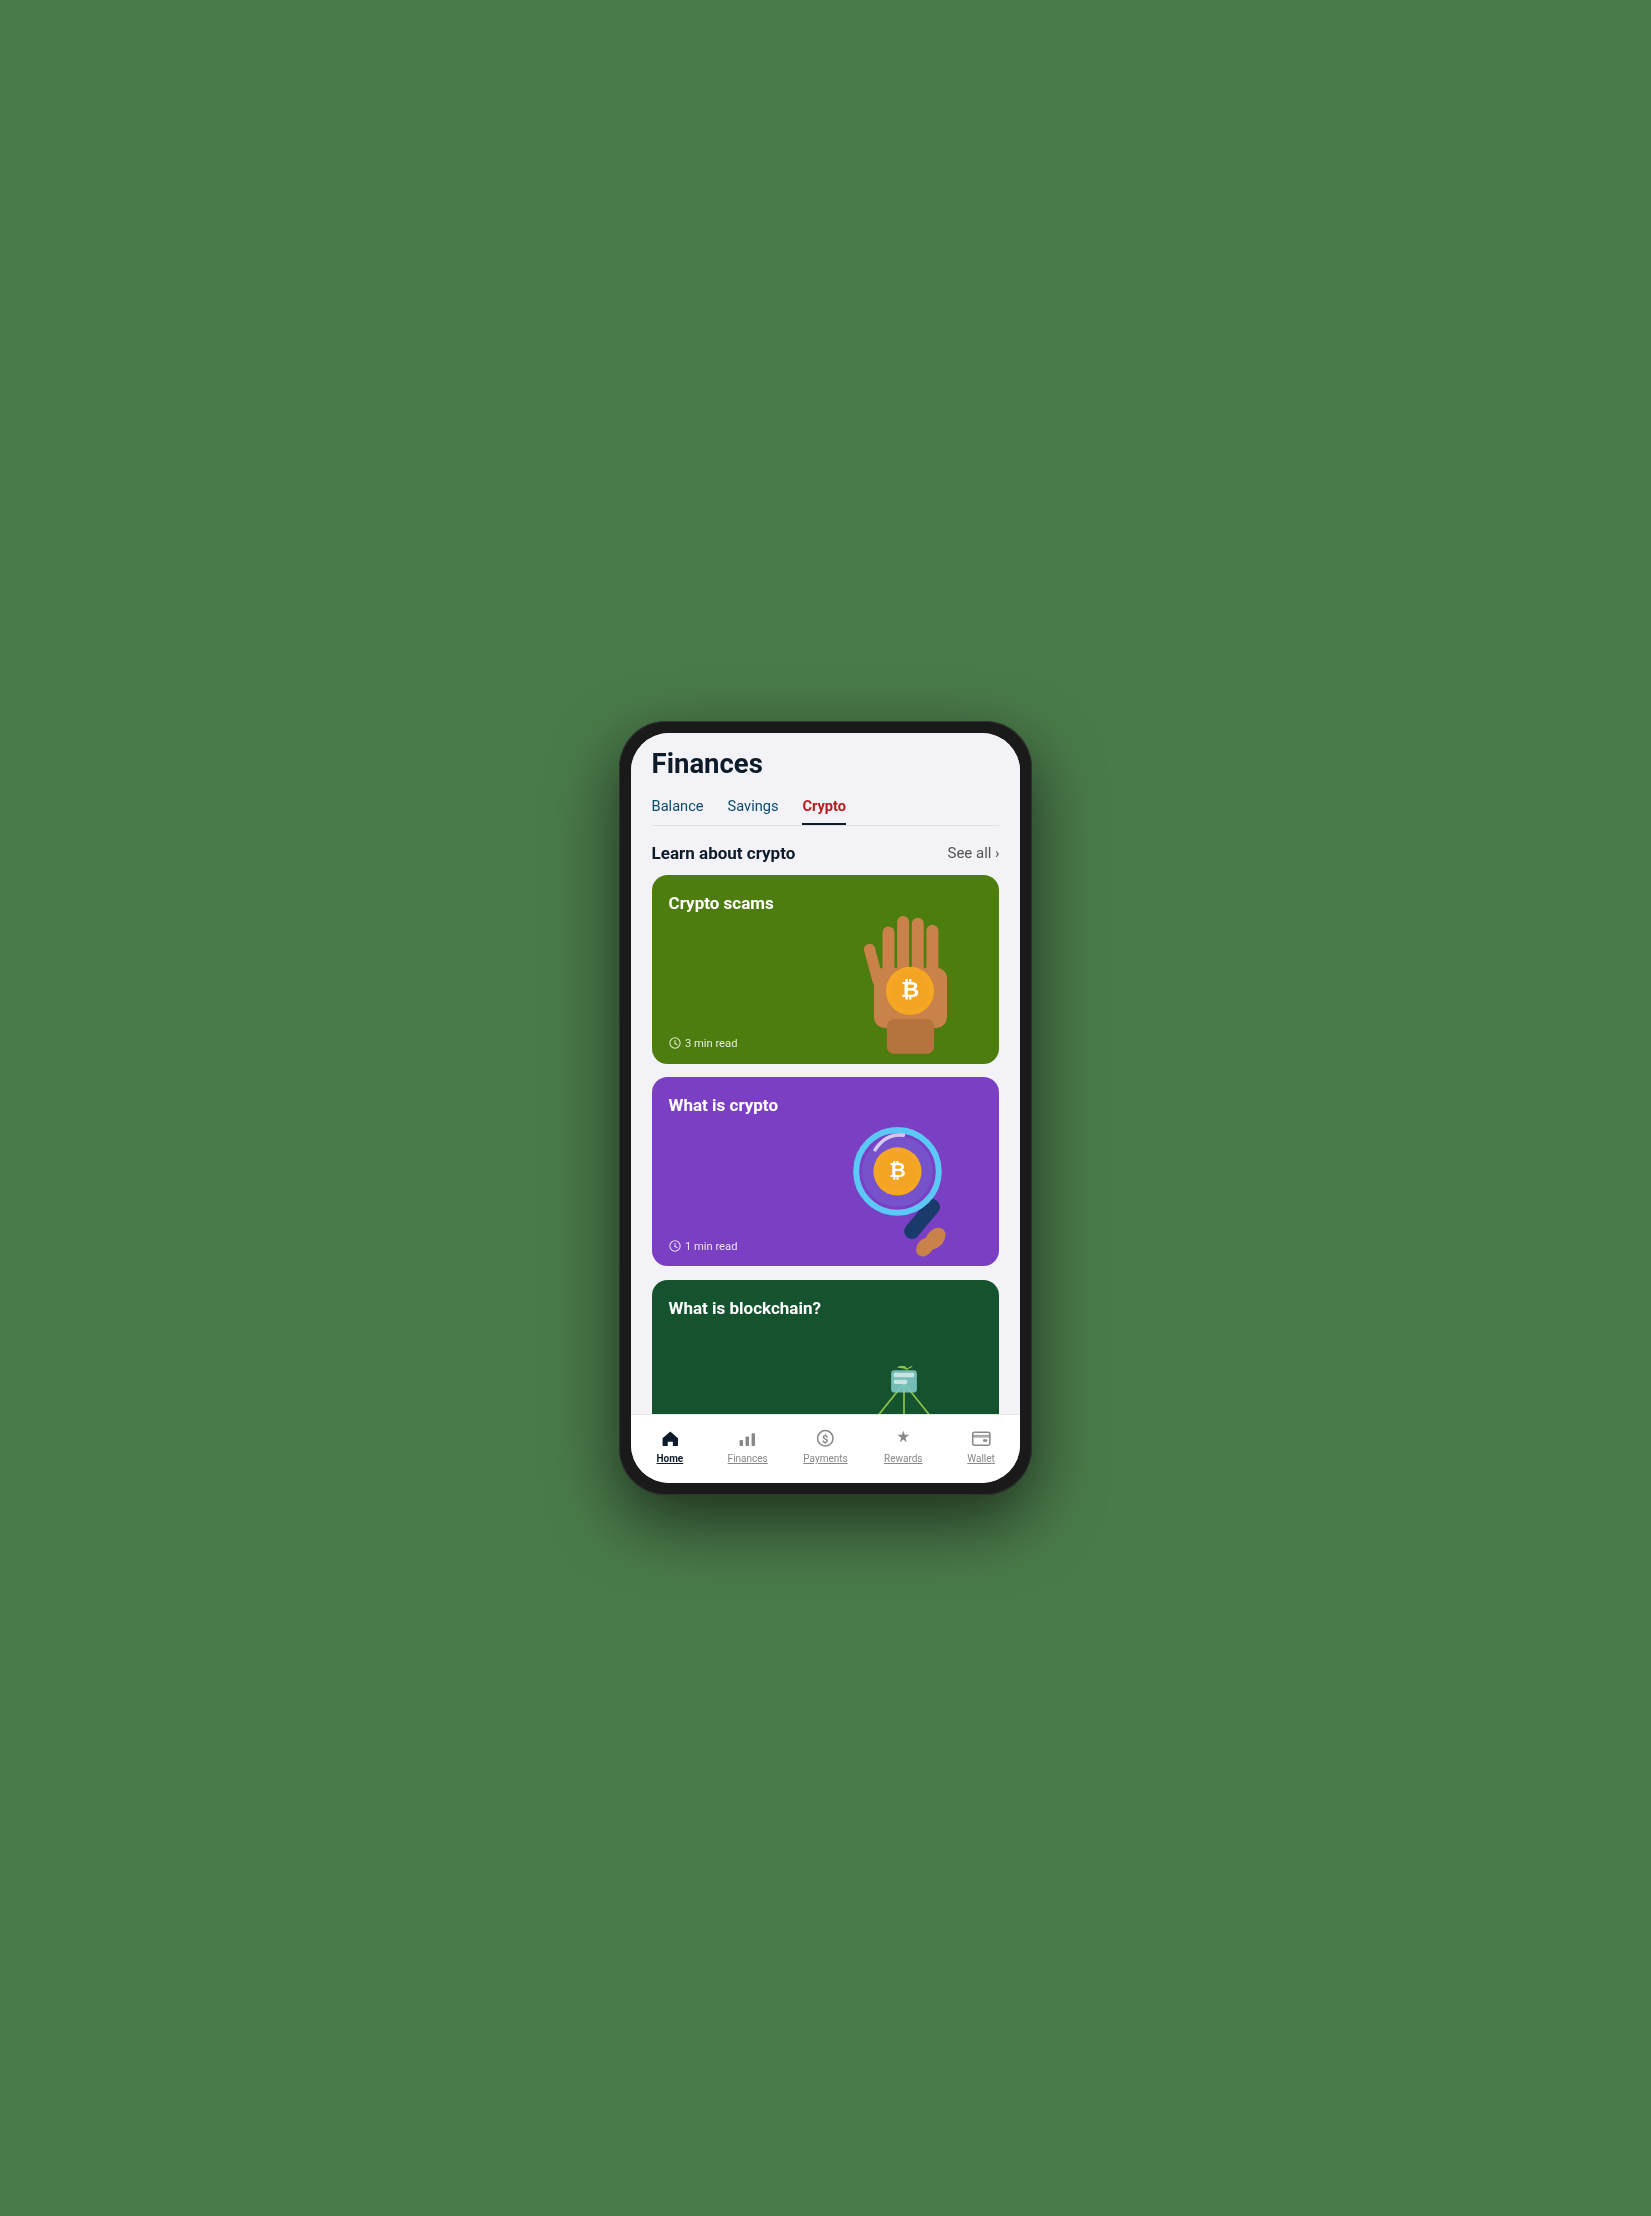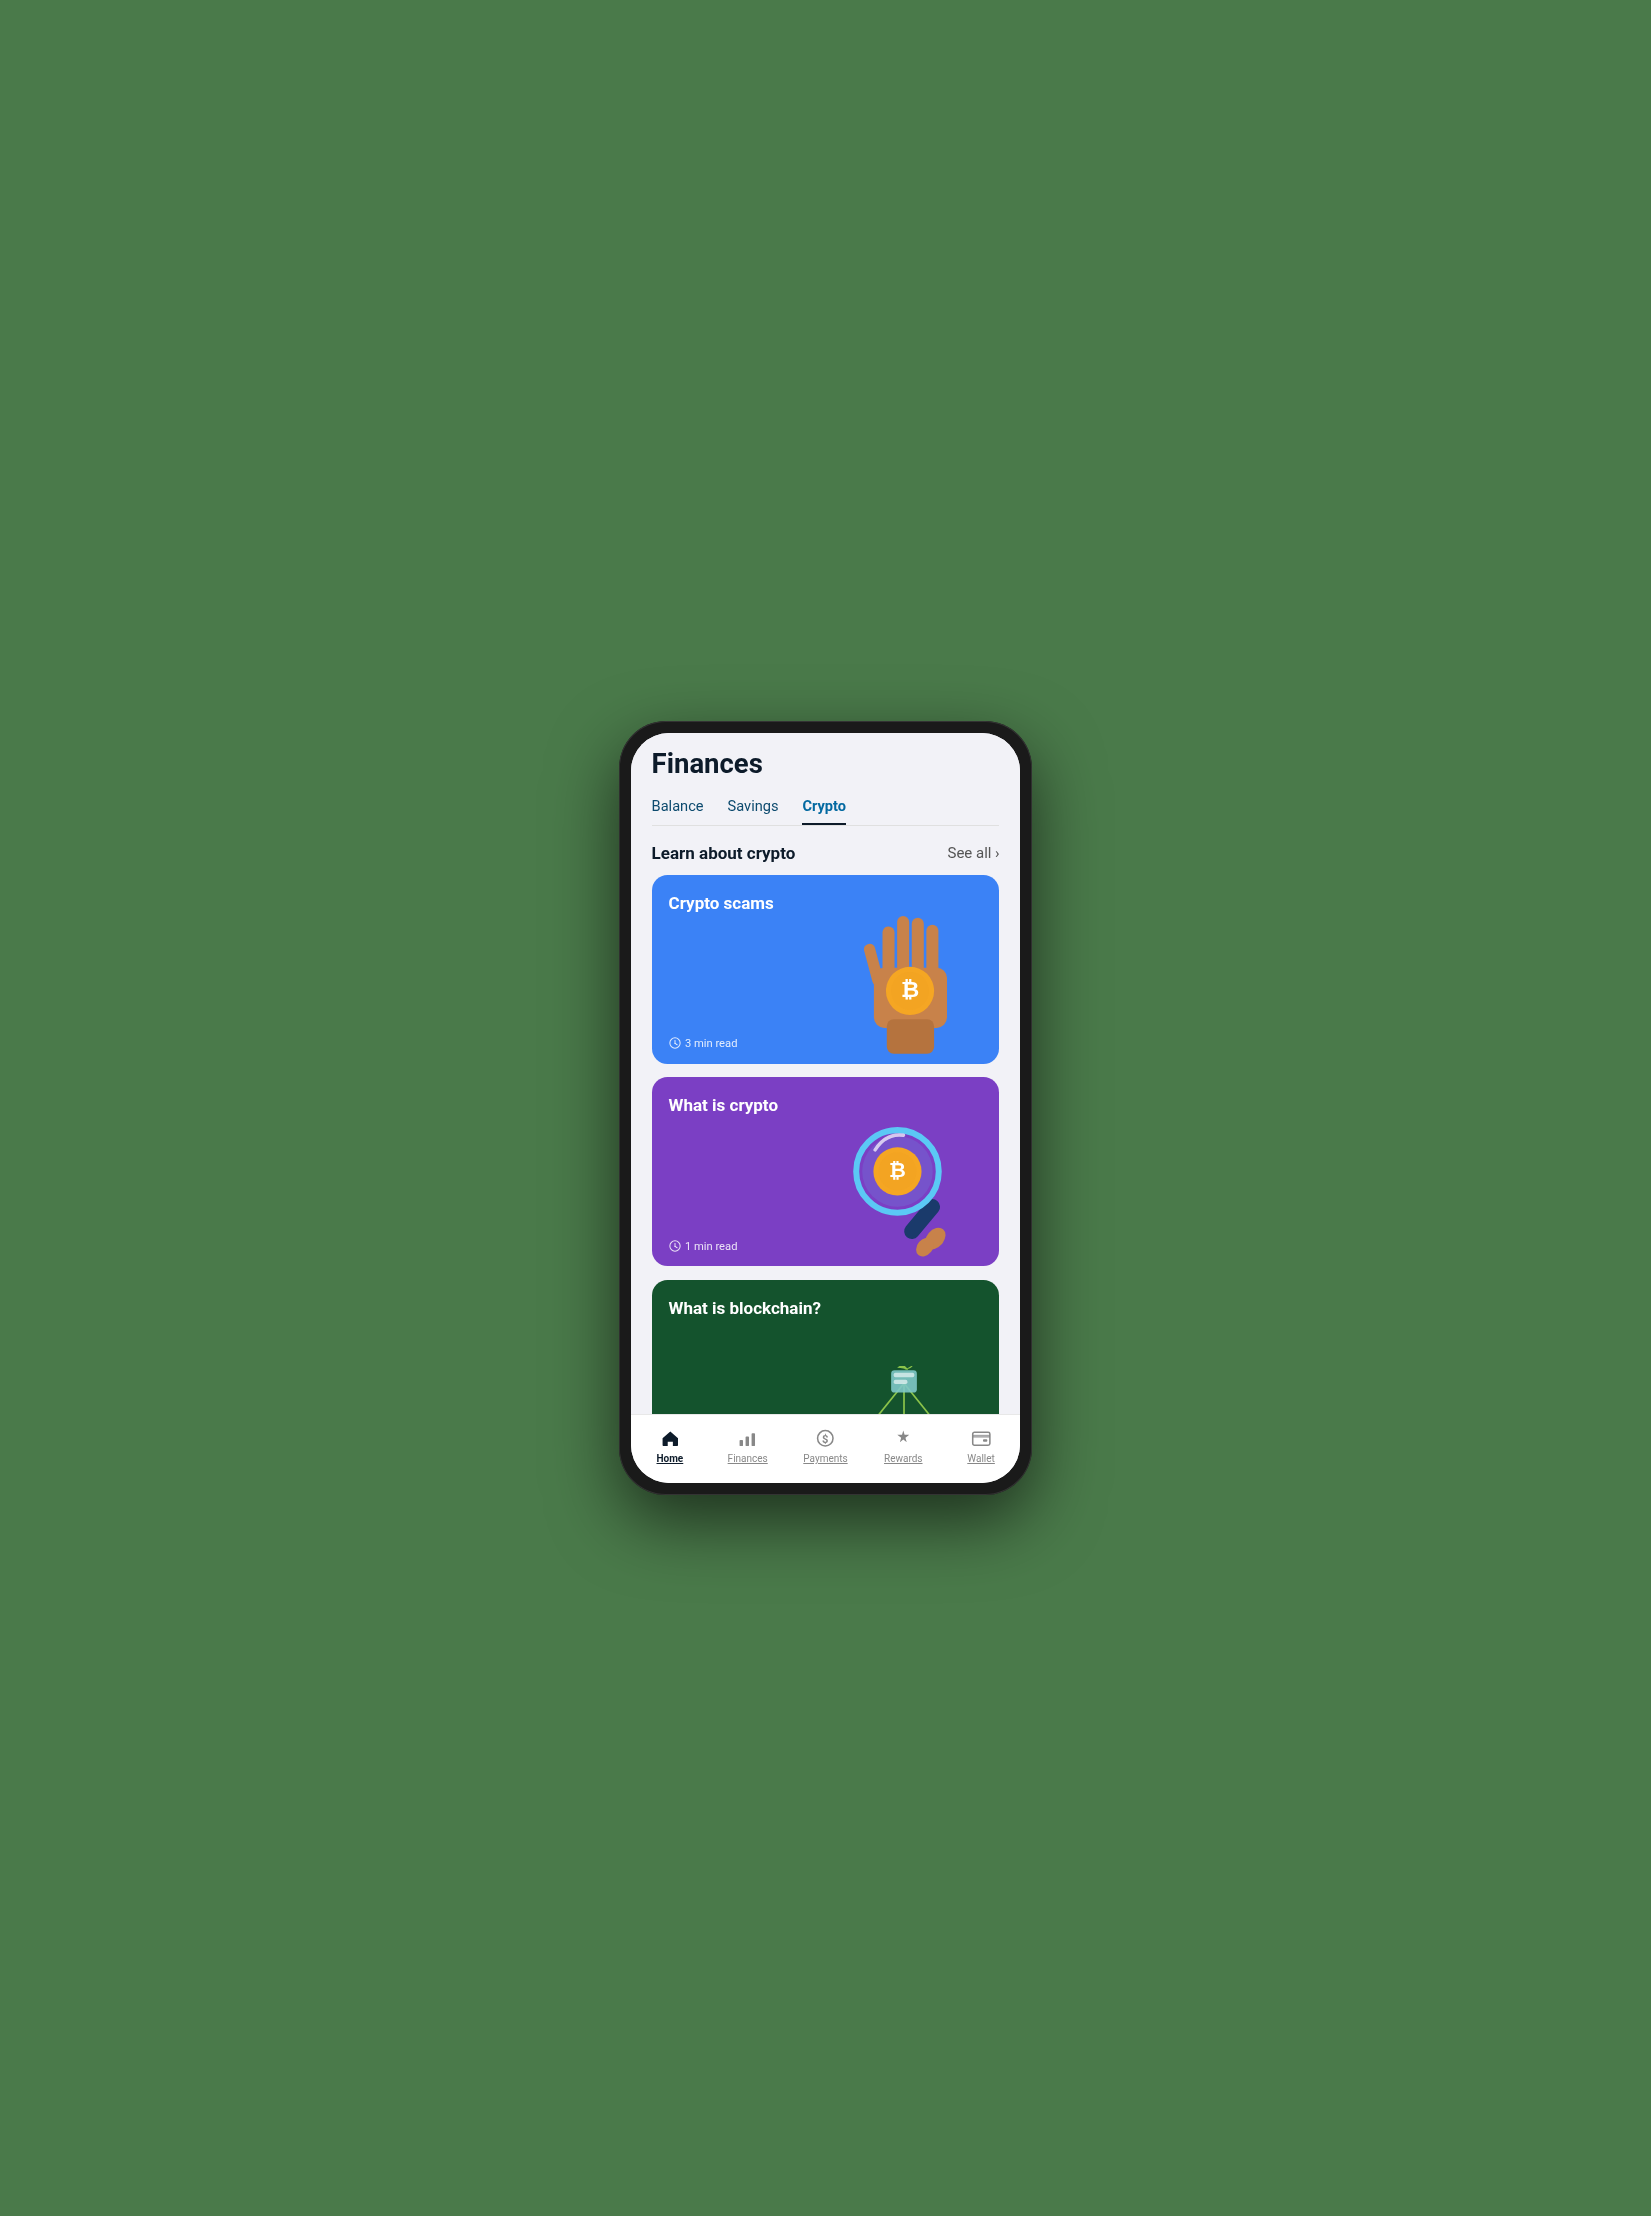--- a/index.html
+++ b/index.html
@@ -75,21 +75,21 @@
       font-size: 14.6px;
       color: #0c4a6e;
       padding-bottom: 8.6px;
       cursor: pointer;
       font-weight: 400;
       border-bottom: 2.2px solid transparent;
       margin-bottom: -0.9px;
     }
 
     .tab-item.active {
-      color: #0369a1;
+      color: #b91c1c;
       font-weight: 700;
       border-bottom: 2.2px solid #0d1b2a;
     }
 
     .section-header {
       display: flex;
       justify-content: space-between;
       align-items: center;
       padding: 0 20.6px;
       margin-bottom: 12px;
@@ -120,21 +120,21 @@
     }
 
     .article-card {
       border-radius: 15.5px;
       overflow: hidden;
       position: relative;
       height: 189px;
       cursor: pointer;
     }
 
-    .card-blue { background: #3b82f6; }
+    .card-blue { background: #4d7c0f; }
     .card-purple { background: #7b3fc4; }
     .card-green { background: #14532d; }
 
     .card-title {
       position: absolute;
       top: 17px;
       left: 17px;
       font-size: 17px;
       font-weight: 700;
       color: white;

